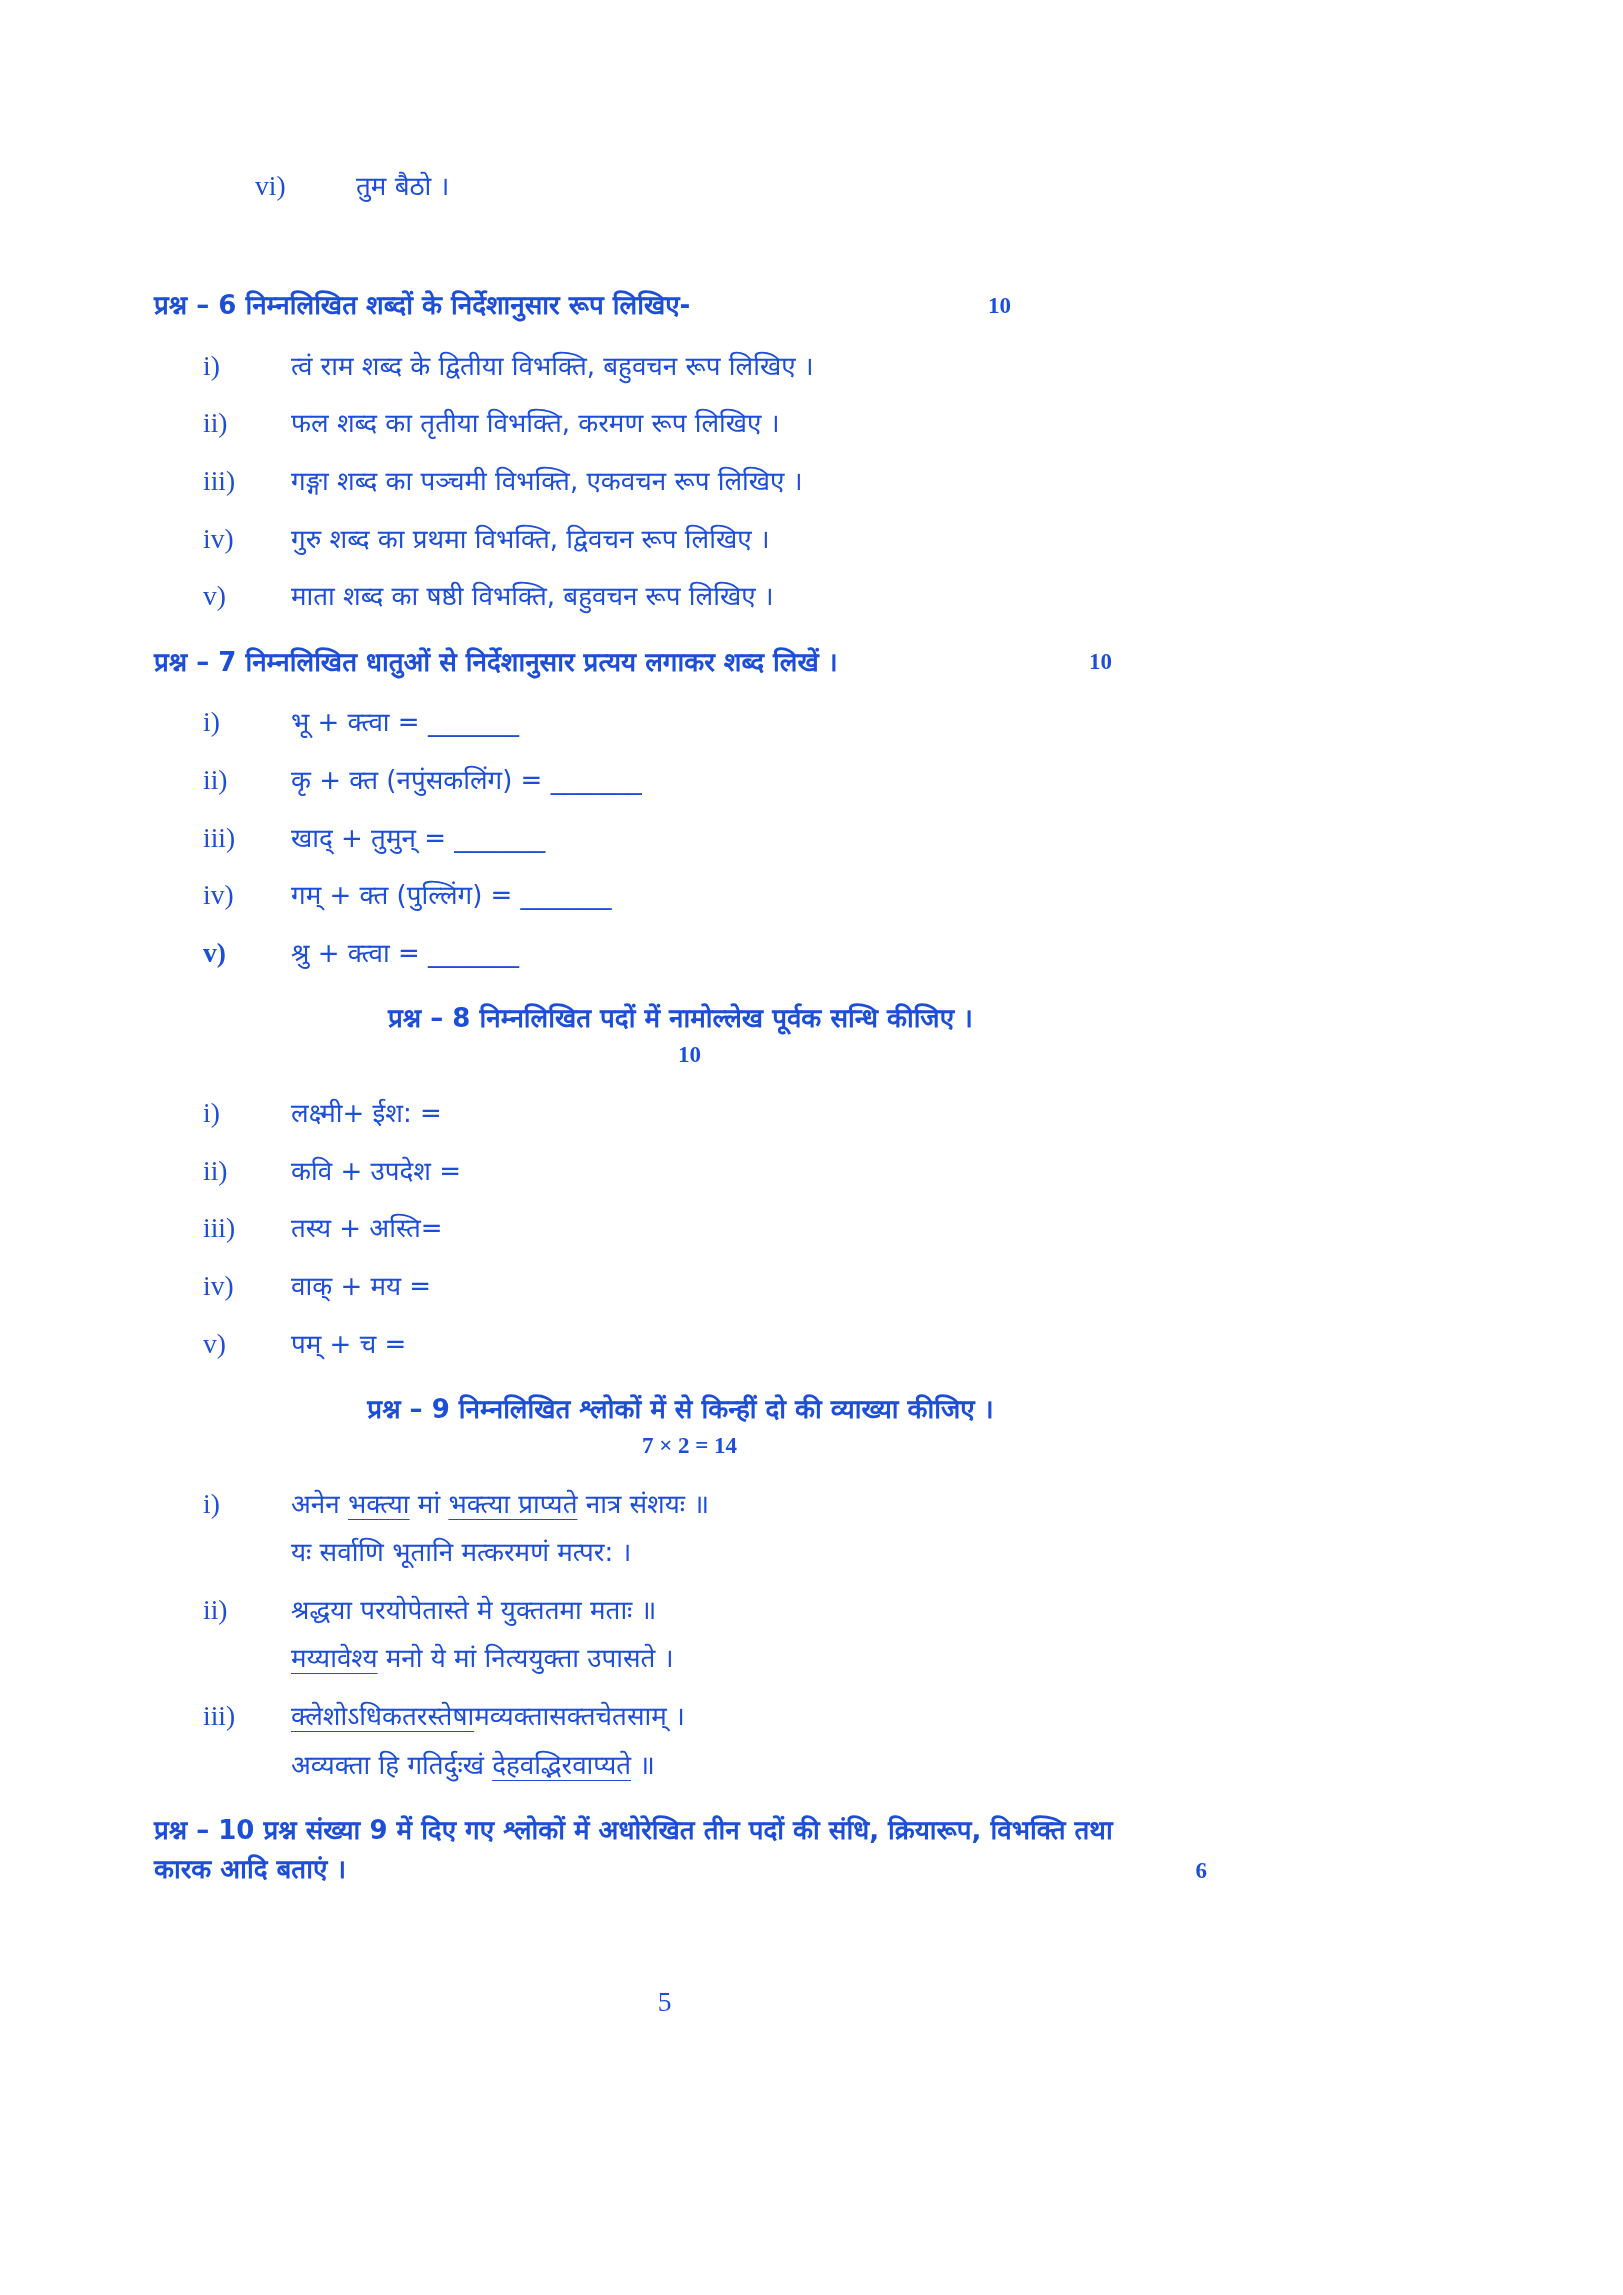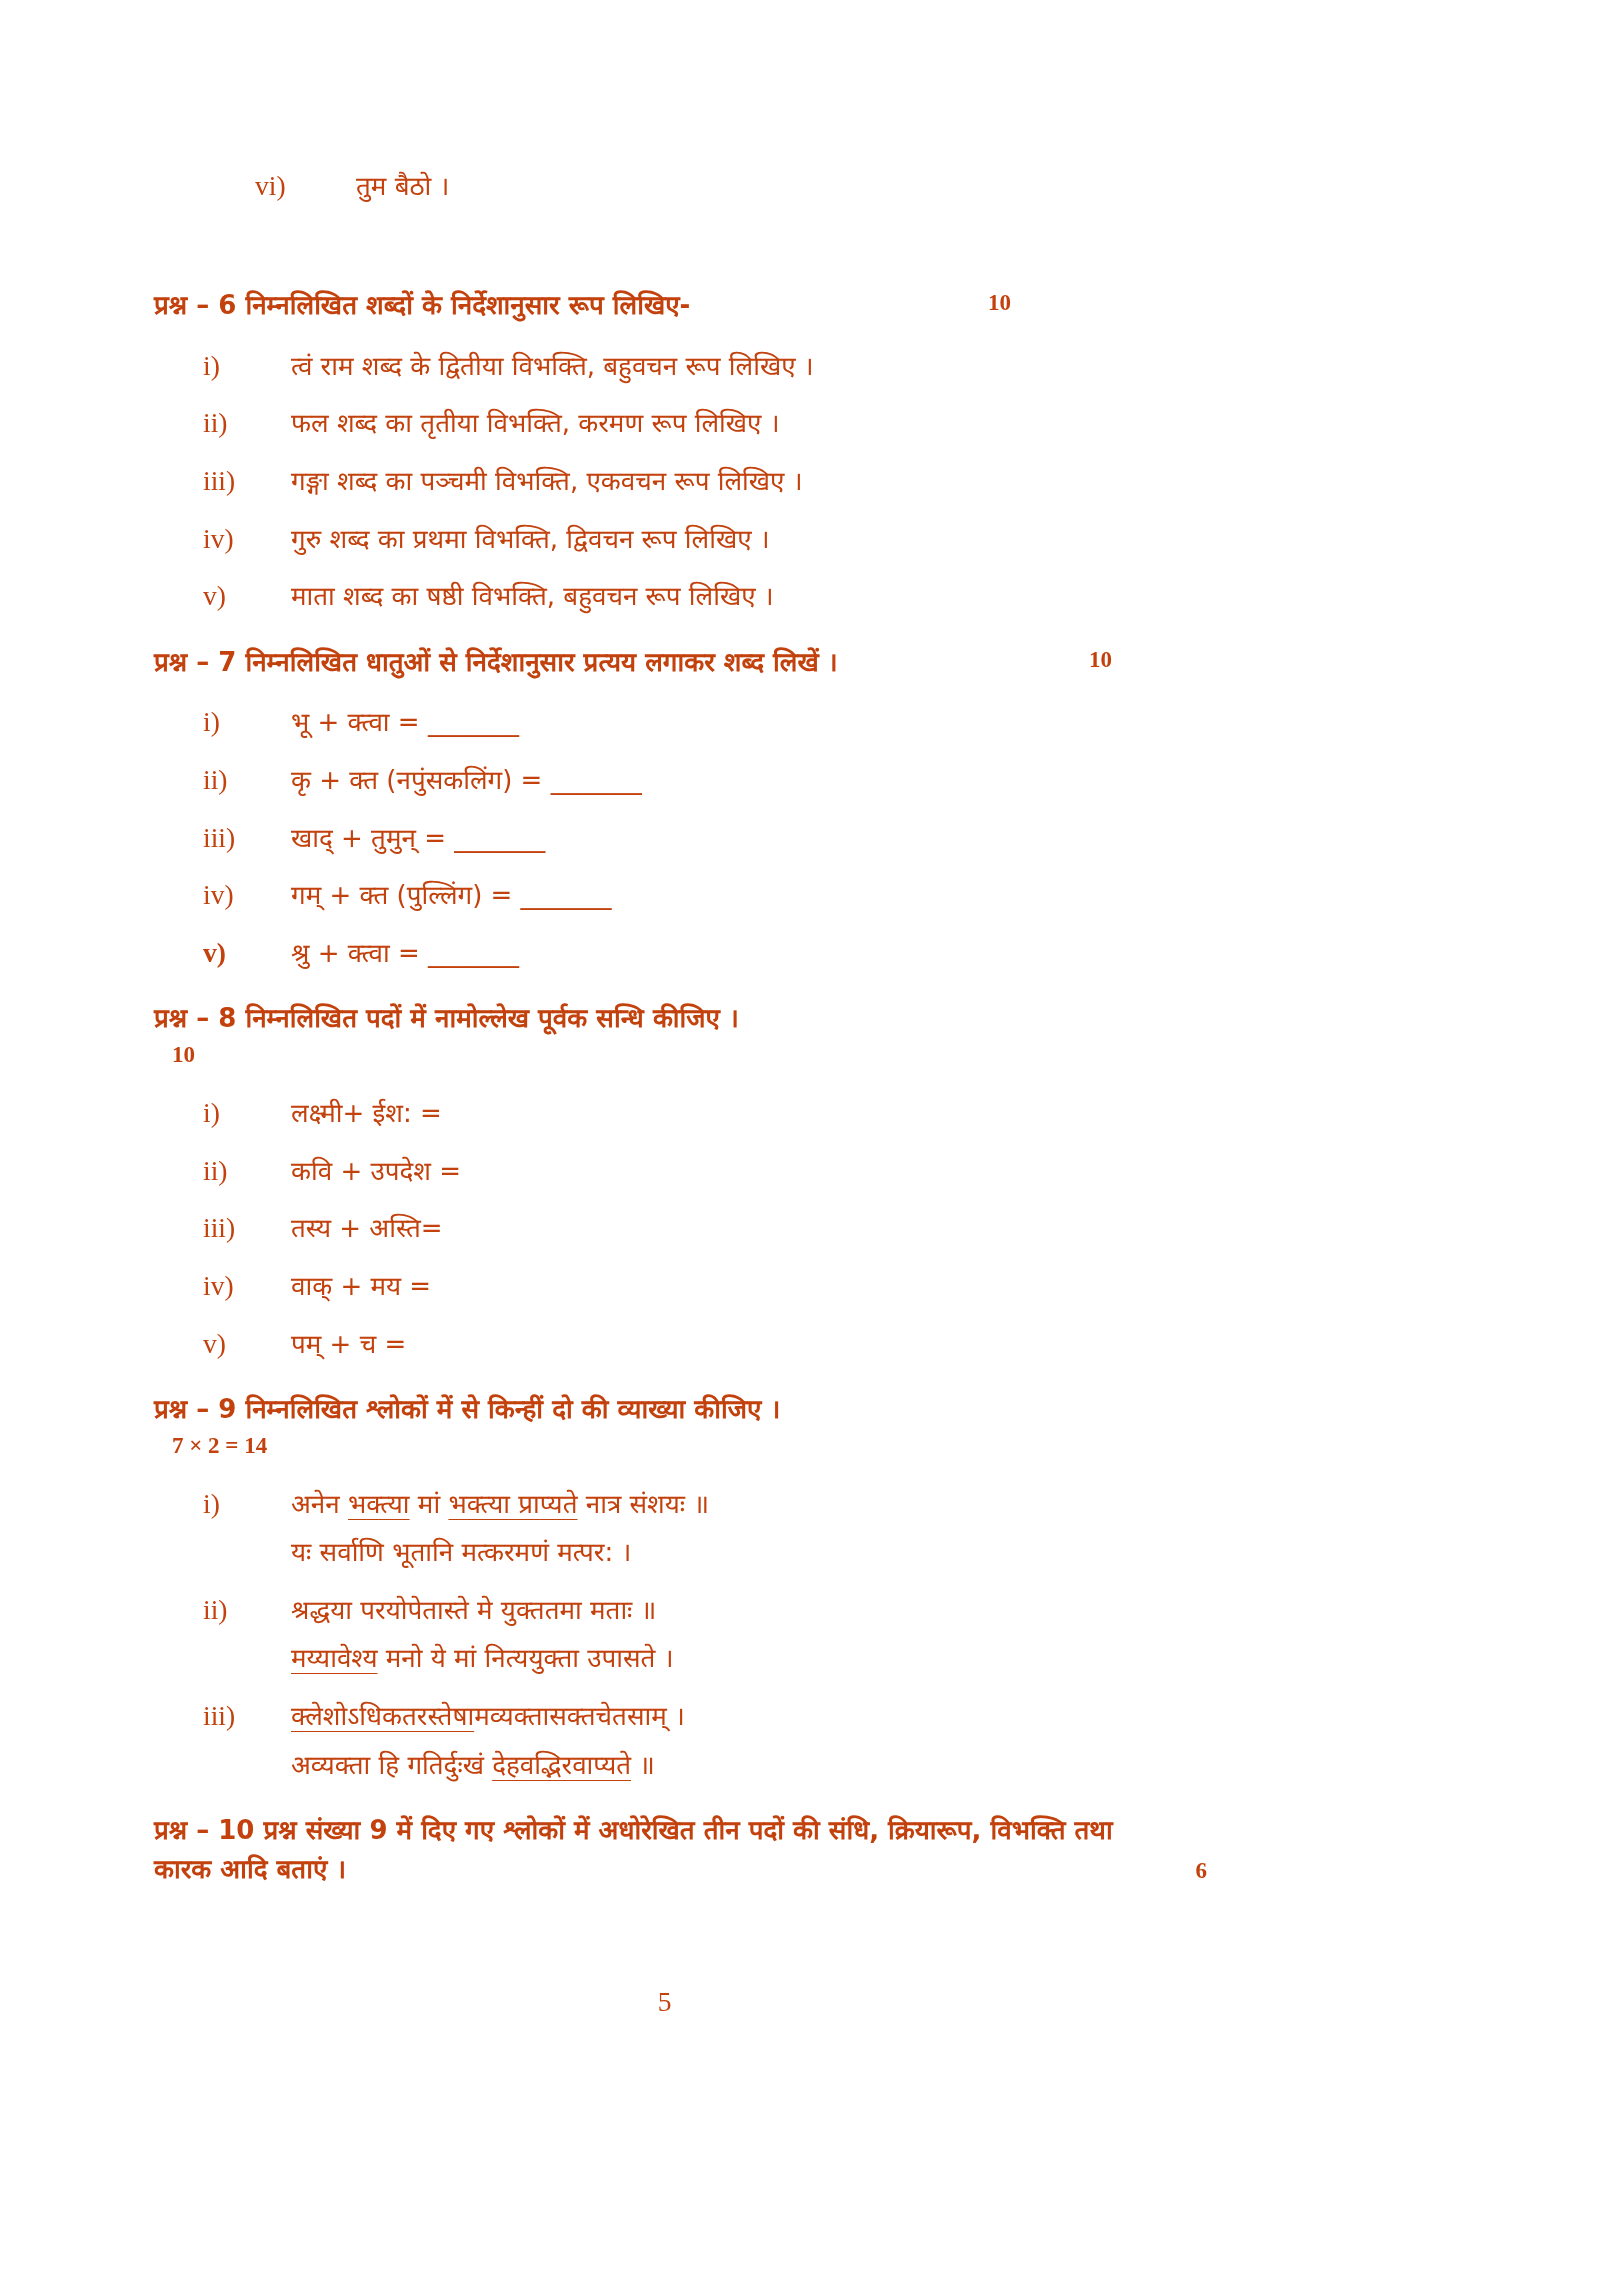--- a/index.html
+++ b/index.html
@@ -2,41 +2,41 @@
 <html style="font-size:10.5px"><head>
 <meta charset="utf-8">
 <style>
   * { box-sizing: border-box; }
   html, body { margin: 0; padding: 0; background: #ffffff; }
   .page {
     position: relative;
     width: 1329px;
     height: 2295px;
     background: #ffffff;
-    color: #c2410c;
+    color: #1d4ed8;
     font-family: "DejaVu Sans", sans-serif;
     font-size: 26px;
     line-height: 1.5;
     overflow: hidden;
   }
   .content { padding: 165px 122px 0 154px; }
   .serif { font-family: "Liberation Serif", serif; }
   .bold { font-weight: bold; }
 
   .item { display: flex; align-items: baseline; margin: 0 0 16.4px 49px; }
   .item .lbl { width: 88px; flex: 0 0 auto; font-size: 27.5px; }
   .item .txt { flex: 1 1 auto; }
 
   .intro { margin-left: 101px; margin-bottom: 0; }
   .intro .lbl { width: 101px; }
 
   .qheading {
     display: flex;
     justify-content: space-between;
-    align-items: flex-start;
+    align-items: center;
     font-weight: bold;
     margin: 26px 0 19.6px 0;
   }
   .qheading .htxt { font-weight: bold; }
   .qheading .marks { font-weight: bold; font-size: 23px; flex: 0 0 auto; margin-left: 18px; }
   .q6h { margin-top: 80px; padding-right: 196px; }
   .q7h { padding-right: 95px; }
   .q8h { padding-right: 0; flex-direction: column; }
   .q9h { padding-right: 0; flex-direction: column; }
   .q10h { align-items: flex-end; margin-bottom: 0; }

